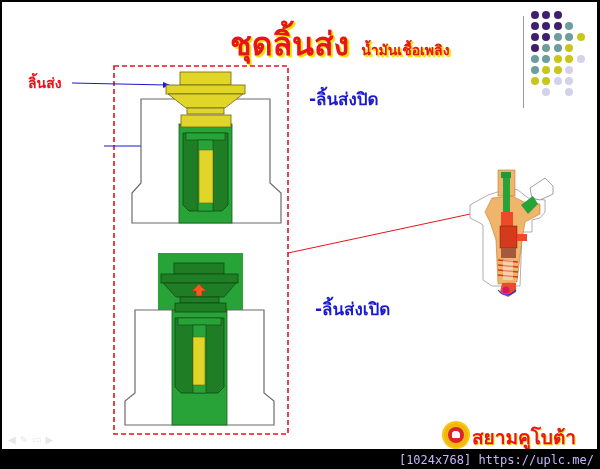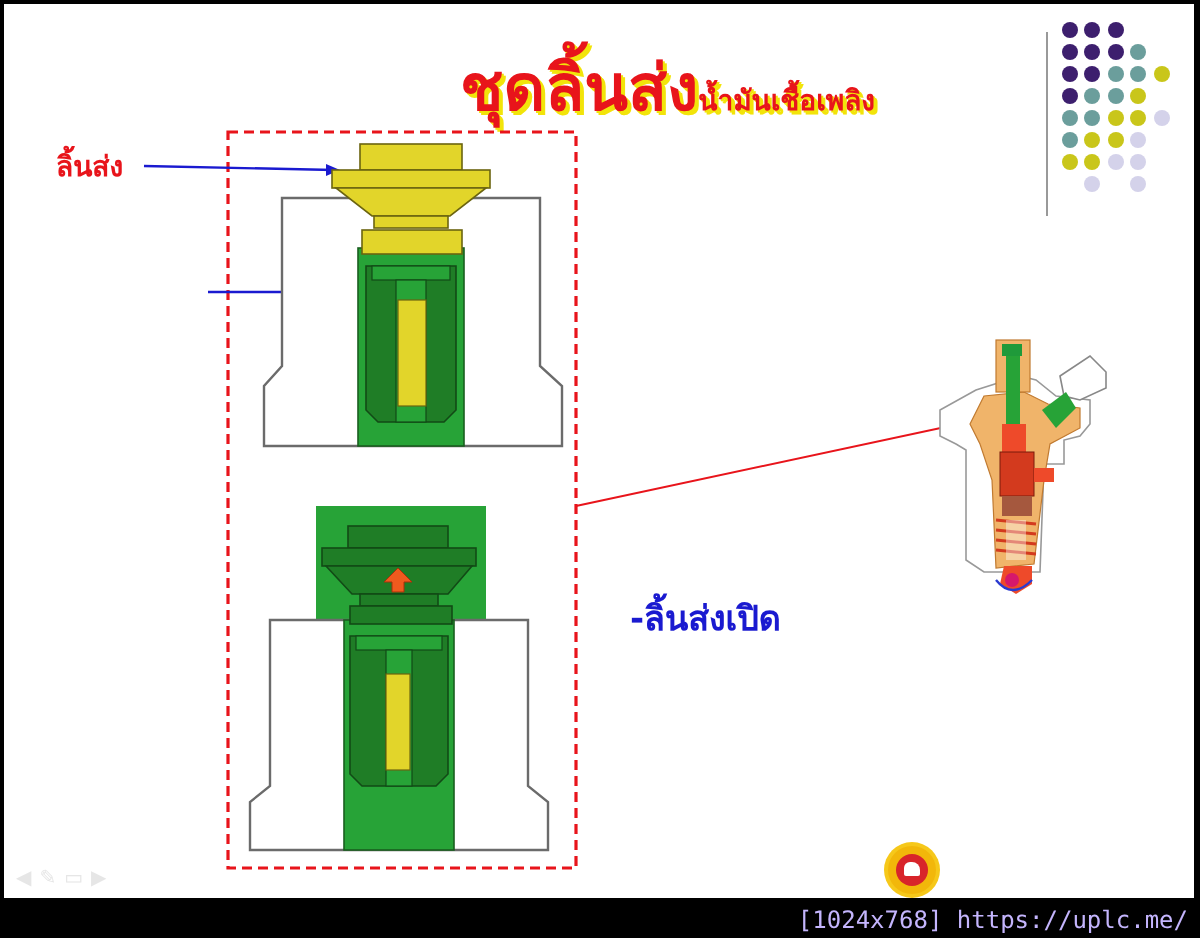--- a/index.html
+++ b/index.html
@@ -1,21 +1,21 @@
 <!DOCTYPE html>
 <html><head>
   <meta charset="utf-8">
   <style>
     html, body { margin:0; padding:0; }
     body { width:600px; height:469px; background:#000; position:relative; overflow:hidden; font-family:"DejaVu Sans", sans-serif; }
     .slide { position:absolute; left:2px; top:2px; width:595px; height:447px; background:#fff; overflow:hidden; }
     .abs { position:absolute; }
     .title { position:absolute; left:228px; top:16px; white-space:nowrap; color:#e8141b; font-weight:bold; text-shadow:1px 1px 0 #f2e40a, 2px 2px 0 #f2e40a; }
     .title .big { font-size:32px; }
-    .title .small { font-size:14px; }
+    .title .small { font-size:14px;margin-left:12px; }
     .label-red { position:absolute; color:#e8141b; font-weight:bold; font-size:14px; white-space:nowrap; }
     .label-blue { position:absolute; color:#1a1ad0; font-weight:bold; font-size:17px; white-space:nowrap; }
     .vline { position:absolute; left:521px; top:14px; width:1px; height:92px; background:#999; }
     .dot { position:absolute; width:8px; height:8px; border-radius:50%; }
     .brand { position:absolute; left:470px; top:420px; color:#e8141b; font-weight:bold; font-size:19px; white-space:nowrap; text-shadow:1px 1px 0 #f2e40a; }
     .logo { position:absolute; left:442px; top:421px; width:24px; height:24px; border-radius:50%; background:#f2b70a; box-shadow:0 0 0 2px #f6c81a; }
     .logo-inner { position:absolute; left:4px; top:4px; width:16px; height:16px; border-radius:50%; background:#d8242a; }
     .logo-ele { position:absolute; left:4px; top:4px; width:8px; height:7px; background:#fff; border-radius:3px 4px 1px 1px; }
     .footer-text { position:absolute; right:6px; bottom:2px; color:#c4b5fd; font-family:"DejaVu Sans Mono", monospace; font-size:12px; white-space:nowrap; }
     .nav-icons { position:absolute; left:6px; top:432px; color:#e6e6e6; font-size:10px; letter-spacing:4px; }
@@ -59,20 +59,21 @@
       <div class="dot" style="left: 529px; top: 75px; background: rgb(201, 198, 26);"></div>
       <div class="dot" style="left: 540px; top: 75px; background: rgb(201, 198, 26);"></div>
       <div class="dot" style="left: 552px; top: 75px; background: rgb(212, 210, 234);"></div>
       <div class="dot" style="left: 563px; top: 75px; background: rgb(212, 210, 234);"></div>
       <div class="dot" style="left: 540px; top: 86px; background: rgb(212, 210, 234);"></div>
       <div class="dot" style="left: 563px; top: 86px; background: rgb(212, 210, 234);"></div>
     </div>
 
   <div class="label-red" style="left:26px;top:70px;">ลิ้นส่ง</div>
 
+  <div class="label-blue" style="left:307px;top:83px;">-ลิ้นส่งปิด</div>
   <div class="label-blue" style="left:313px;top:293px;">-ลิ้นส่งเปิด</div>
 
   <svg class="abs" style="left:-2px;top:-2px;" width="600" height="469">
 
     <rect x="114" y="66" width="174" height="368" fill="none" stroke="#e8141b" stroke-width="1.6" stroke-dasharray="5,3"></rect>
 
     <line x1="72" y1="83" x2="167" y2="85" stroke="#1a1ad0" stroke-width="1.2"></line>
     <polygon points="170,85 163,82 163,88" fill="#1a1ad0"></polygon>
     <line x1="104" y1="146" x2="152" y2="146" stroke="#1a1ad0" stroke-width="1.2"></line>
     <polygon points="156,146 149,143 149,149" fill="#1a1ad0"></polygon>
@@ -148,19 +149,20 @@
       <circle cx="506" cy="290" r="3.5" fill="#d6186b"></circle>
       <path d="M498 290 Q506 300 516 290" stroke="#2a3ad0" stroke-width="1.2" fill="none"></path>
     </g>
   </svg>
 
   <div class="logo">
     <div class="logo-inner">
         <div class="logo-ele"></div>
       </div>
   </div>
+  <div class="brand">สยามคูโบต้า</div>
 
   <div class="nav-icons">
     <span>◀</span><span>✎</span><span>▭</span><span>▶</span>
   </div>
 </div>
 
 <div class="footer-text">[1024x768] https://uplc.me/</div>
 
 </body></html>

